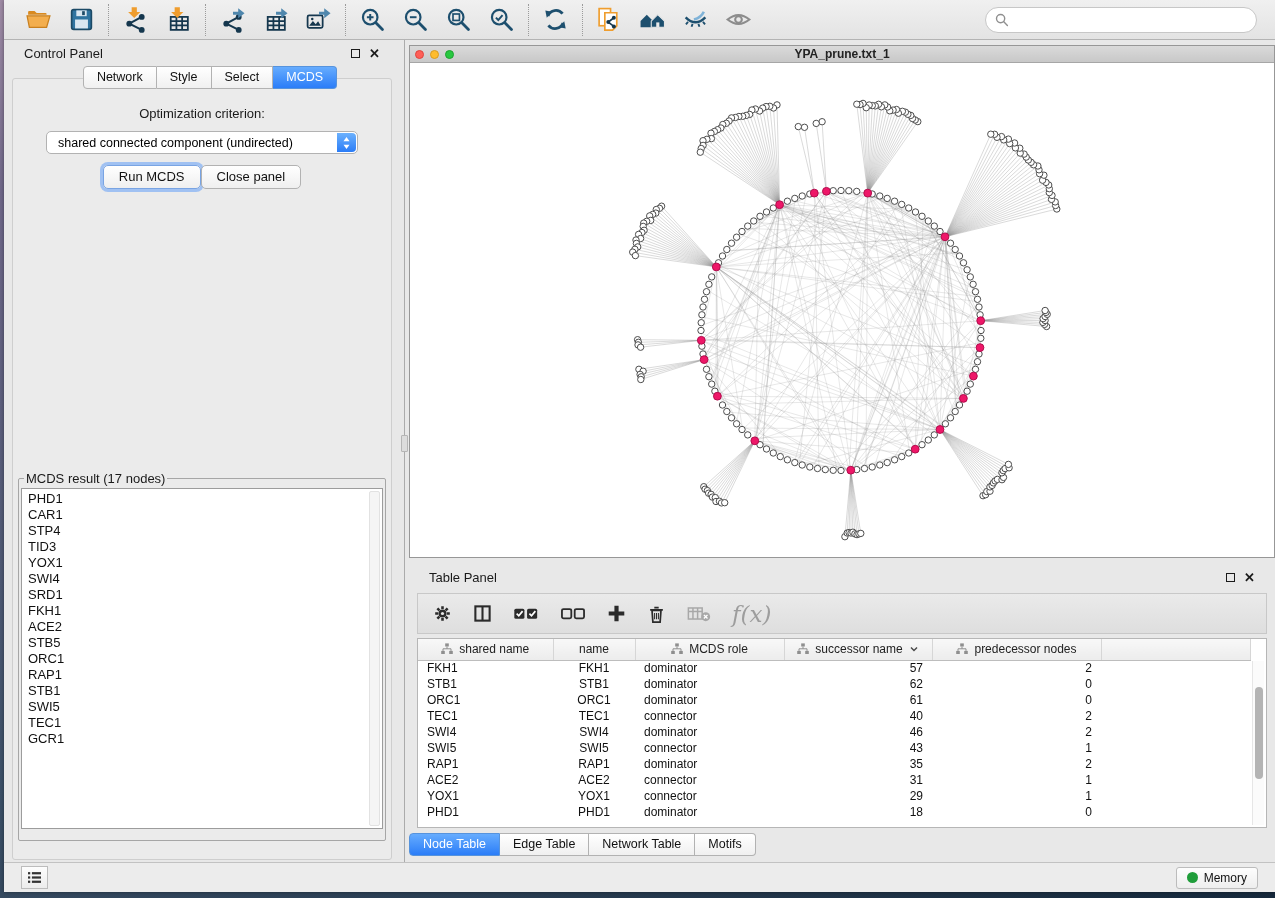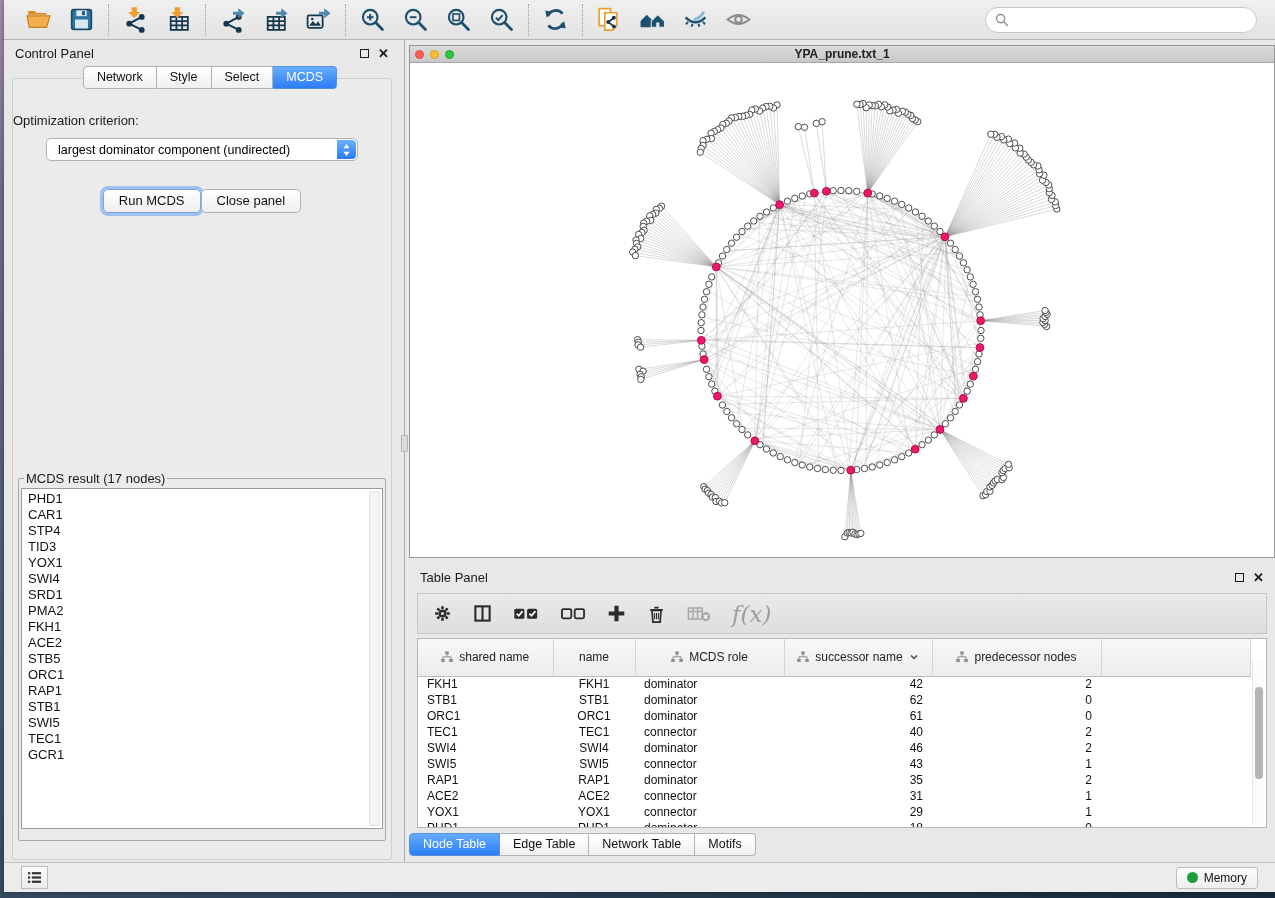--- a/index.html
+++ b/index.html
@@ -19,40 +19,40 @@
   .search-box { margin-left:auto; margin-right:10px; width:272px; height:26px; background:#fff;
     border:1px solid #c7c7c7; border-radius:13px; display:flex; align-items:center; padding:0 9px; gap:5px; }
   .search-box svg { width:14px; height:14px; flex:none; }
   .search-box input { border:none; outline:none; flex:1; font-size:12px; background:transparent; }
 
   
   .main { flex:1; display:flex; min-height:0; }
 
   
   .control-panel { width:396px; flex:none; display:flex; flex-direction:column; background:#e8e8e8; }
-  .panel-header { height:26px; flex:none; display:flex; align-items:center; padding:0 11px; font-size:13px; color:#1a1a1a; }
+  .panel-header { height:26px; flex:none; display:flex; align-items:center; padding:0 20px; font-size:13px; color:#1a1a1a; }
   .win-btns { margin-left:auto; display:flex; align-items:center; gap:9px; }
   .float-glyph { width:9px; height:9px; border:1.5px solid #1a1a1a; display:inline-block; }
   .close-glyph { font-size:13px; font-weight:bold; color:#1a1a1a; line-height:1; }
   .cp-tabs-row { display:flex; justify-content:center; position:relative; z-index:2; margin-bottom:-11px; flex:none;margin-left:16px; }
   .seg { display:inline-flex; }
   .seg-btn { font-family:"Liberation Sans",sans-serif; font-size:12.5px; padding:3px 13px 4px;
     background:linear-gradient(#ffffff,#f0f0f0); border:1px solid #b2b2b2; border-left-width:0; color:#111; }
   .seg-btn:first-child { border-left-width:1px; border-radius:4px 0 0 4px; }
   .seg-btn:last-child { border-radius:0 4px 4px 0; }
   .seg-btn.active { background:linear-gradient(#66acfe,#2b7df8); color:#fff; border-color:#5693dd; }
   .cp-body { flex:1; margin:0 8px 2px; background:#ebebeb; border:1px solid #cecece; border-radius:3px;
     padding-top:24px; display:flex; flex-direction:column; min-height:0; }
-  .cp-opt-label { text-align:left; font-size:13px; color:#1a1a1a; margin-top:10px; }
+  .cp-opt-label { text-align:center; font-size:13px; color:#1a1a1a; margin-top:3px; }
   .cp-select { width:312px; height:23px; margin:10px auto 0; background:#fff; border:1px solid #b2b2b2;
     border-radius:5px; display:flex; align-items:center; padding-left:11px; font-size:12.5px; position:relative; }
   .cp-select .stepper { position:absolute; right:1px; top:1px; bottom:1px; width:19px;
     background:linear-gradient(#6cb1fd,#2a7cf7); border-radius:0 4px 4px 0; display:flex; align-items:center; justify-content:center; }
   .cp-select .stepper svg { width:9px; height:14px; }
-  .cp-buttons { display:flex; justify-content:center; margin-top:28px; }
+  .cp-buttons { display:flex; justify-content:center; margin-top:11px; }
   .btn { font-family:"Liberation Sans",sans-serif; font-size:13px; padding:3px 15px 4px;
     background:linear-gradient(#ffffff,#efefef); border:1px solid #b2b2b2; border-radius:5px; color:#111; }
   .btn.focus-ring { box-shadow:0 0 0 3px rgba(98,158,248,.55); border-color:#79a4e3; }
   .mcds-fieldset { margin:auto 5px 18px; height:370px; border:1px solid #a6a6a6; border-radius:2px; padding:2px 2px 3px; }
   .mcds-fieldset legend { font-size:13px; color:#1a1a1a; padding:0 2px; margin-left:3px; }
   .listbox { position:relative; background:#fff; border:1px solid #9c9c9c; height:341px; overflow:hidden; padding:2px 16px 0 6px; }
   .list-item { font-size:13px; line-height:16px; color:#111; white-space:nowrap; }
   .list-scroll { position:absolute; top:2px; bottom:2px; right:2px; width:11px; background:#f5f5f5;
     border:1px solid #e2e2e2; border-radius:2px; }
 
@@ -81,21 +81,21 @@
   
   .table-panel { flex:1; display:flex; flex-direction:column; min-height:0; }
   .tp-toolbar { flex:none; margin:3px 8px 0; height:41px; background:linear-gradient(#eaeaea,#dedede);
     border:1px solid #c8c8c8; display:flex; align-items:center; gap:21px; padding:0 15px; }
   .tp-icon { display:inline-flex; align-items:center; }
   .fx-label { font-family:"DejaVu Serif",serif; font-style:italic; font-size:23px; color:#9d9d9d; }
   .tp-table-wrap { flex:1; margin:4px 8px 0; background:#fff; border:1px solid #b6b6b6; position:relative; overflow:hidden; }
   table.node-table { border-collapse:collapse; width:calc(100% - 15px); table-layout:fixed; }
   .node-table col.c0 { width:135px; } .node-table col.c1 { width:82px; } .node-table col.c2 { width:149px; }
   .node-table col.c3 { width:148px; } .node-table col.c4 { width:169px; } .node-table col.c5 { width:auto; }
-  .node-table th { height:37px; background:linear-gradient(#f8f8f8,#ececec); border-right:1px solid #d6d6d6;
+  .node-table th { height:21px; background:linear-gradient(#f8f8f8,#ececec); border-right:1px solid #d6d6d6;
     border-bottom:1px solid #bdbdbd; font-weight:normal; font-size:12px; color:#222; padding:0 4px; }
   .th-inner { display:flex; align-items:center; justify-content:center; gap:6px; }
   .th-inner svg { flex:none; }
   .node-table td { height:16px; font-size:12px; color:#111; padding:0 9px; white-space:nowrap; overflow:hidden; }
   .node-table td.a-left { text-align:left; } .node-table td.a-center { text-align:center; } .node-table td.a-right { text-align:right; }
   .tbl-scroll { position:absolute; top:22px; bottom:2px; right:2px; width:12px; background:#fbfbfb; border-left:1px solid #e6e6e6; }
   .tbl-thumb { position:absolute; top:26px; left:1.5px; width:8px; height:92px; background:#b4b4b4; border-radius:5px; }
   .tp-tabs-row { flex:none; display:flex; justify-content:flex-start; margin:5px 0 6px; }
 
   
@@ -287,21 +287,21 @@
             <div class="seg" id="cp-tabs">
               <button class="seg-btn">Network</button>
               <button class="seg-btn">Style</button>
               <button class="seg-btn">Select</button>
               <button class="seg-btn active">MCDS</button>
             </div>
           </div>
         <div class="cp-body">
           <div class="cp-opt-label">Optimization criterion:</div>
           <div class="cp-select">
-            <span>largest dominator component (undirected)</span>
+            <span>shared connected component (undirected)</span>
             <span class="stepper">
               <svg viewBox="0 0 10 16">
                   <path d="M5 1.2 8.4 6 H1.6 Z" fill="#fff"></path>
                   <path d="M5 14.8 1.6 10 H8.4 Z" fill="#fff"></path>
                 </svg>
             </span>
           </div>
           <div class="cp-buttons">
             <button class="btn focus-ring">Run MCDS</button>
             <button class="btn">Close panel</button>
@@ -309,21 +309,20 @@
           <fieldset class="mcds-fieldset">
             <legend>MCDS result (17 nodes)</legend>
             <div class="listbox" id="mcds-list">
               <div class="list-item">PHD1</div>
                 <div class="list-item">CAR1</div>
                 <div class="list-item">STP4</div>
                 <div class="list-item">TID3</div>
                 <div class="list-item">YOX1</div>
                 <div class="list-item">SWI4</div>
                 <div class="list-item">SRD1</div>
-                <div class="list-item">PMA2</div>
                 <div class="list-item">FKH1</div>
                 <div class="list-item">ACE2</div>
                 <div class="list-item">STB5</div>
                 <div class="list-item">ORC1</div>
                 <div class="list-item">RAP1</div>
                 <div class="list-item">STB1</div>
                 <div class="list-item">SWI5</div>
                 <div class="list-item">TEC1</div>
                 <div class="list-item">GCR1</div>
                 <div class="list-scroll"></div>
@@ -762,21 +761,21 @@
                       </span>
                     </th>
                     <th></th>
                   </tr>
                 </thead>
               <tbody id="tbl-body">
                   <tr>
                     <td class="a-left">FKH1</td>
                     <td class="a-center">FKH1</td>
                     <td class="a-left">dominator</td>
-                    <td class="a-right">42</td>
+                    <td class="a-right">57</td>
                     <td class="a-right">2</td>
                     <td></td>
                   </tr>
                   <tr>
                     <td class="a-left">STB1</td>
                     <td class="a-center">STB1</td>
                     <td class="a-left">dominator</td>
                     <td class="a-right">62</td>
                     <td class="a-right">0</td>
                     <td></td>

